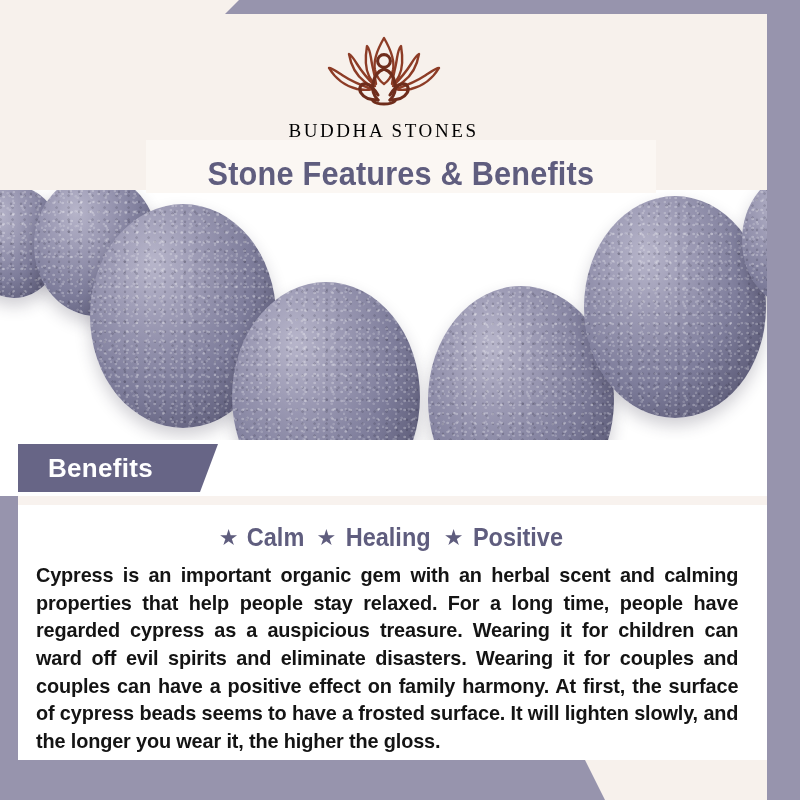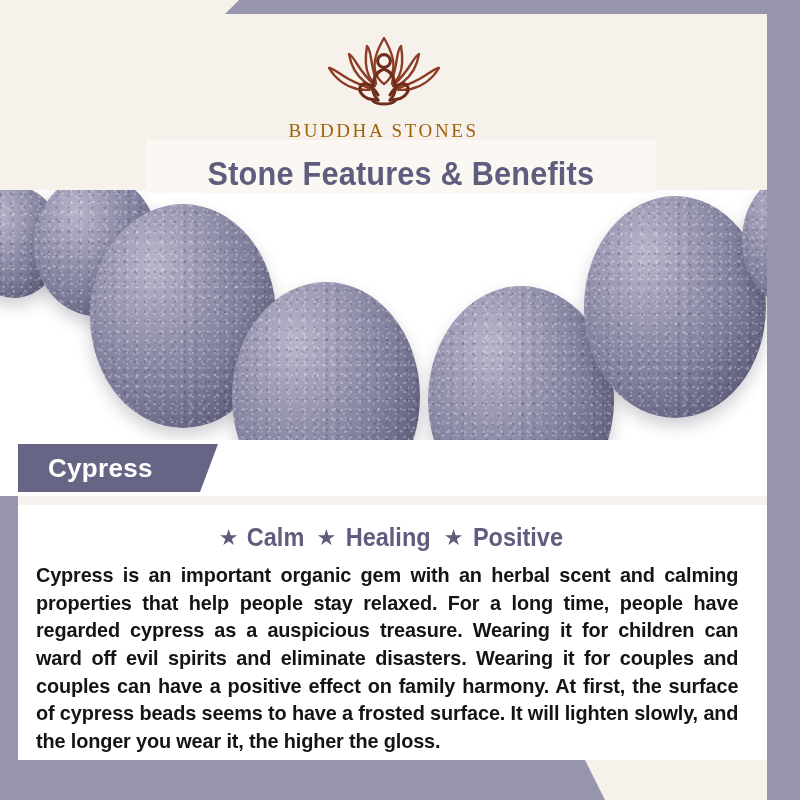--- a/index.html
+++ b/index.html
@@ -60,21 +60,21 @@
     display: flex;
     flex-direction: column;
     align-items: center;
   }
   .logo-mark { width: 150px; height: 86px; display: block; }
   .logo-text {
     margin-top: 4px;
     font-family: "Liberation Serif", serif;
     font-size: 19px;
     letter-spacing: 2.6px;
-    color: #a16207;
+    color: #000000;
   }
 
   
   .title-band {
     position: absolute;
     left: 146px; top: 140px;
     width: 510px; height: 53px;
     background: #fbf7f3;
     display: flex;
     align-items: flex-end;
@@ -237,21 +237,21 @@
     <div class="bead" style="left:584px; top:6px;   width:182px; height:222px;"></div>
     <div class="bead" style="left:742px; top:-18px; width:112px; height:136px;"></div>
   </div>
 
   <div class="title-band">
     <div class="title-text">Stone Features &amp; Benefits</div>
   </div>
 
   <div class="stone-band"></div>
   <div class="stone-tag">
-    <div class="stone-tag-label">Cypress</div>
+    <div class="stone-tag-label">Benefits</div>
   </div>
 
   <div class="cream-strip"></div>
 
   <div class="text-panel">
     <div class="keywords">
       <div class="kw-item">
         <span class="kw-star">★</span>
         <span class="kw-label">Calm</span>
       </div>

